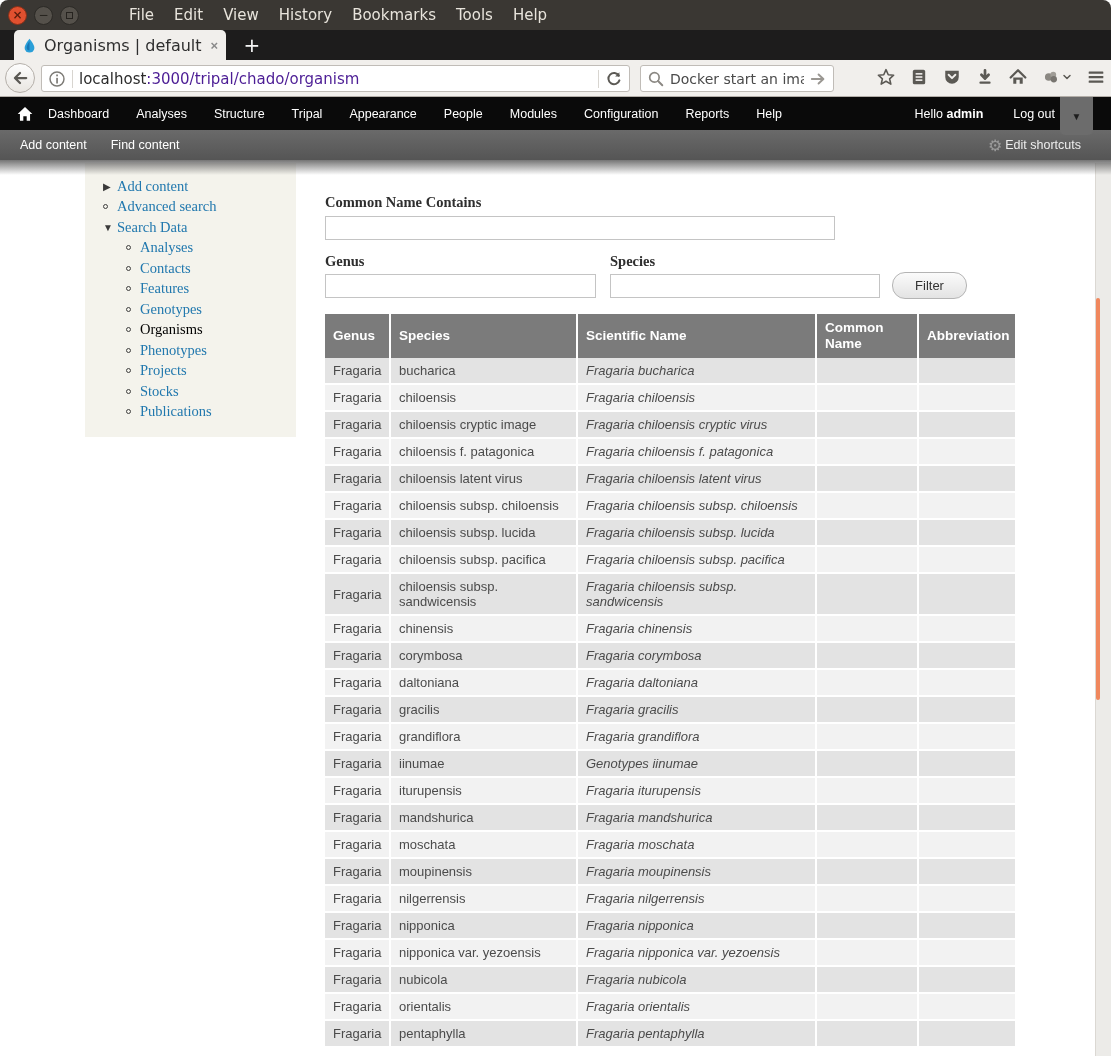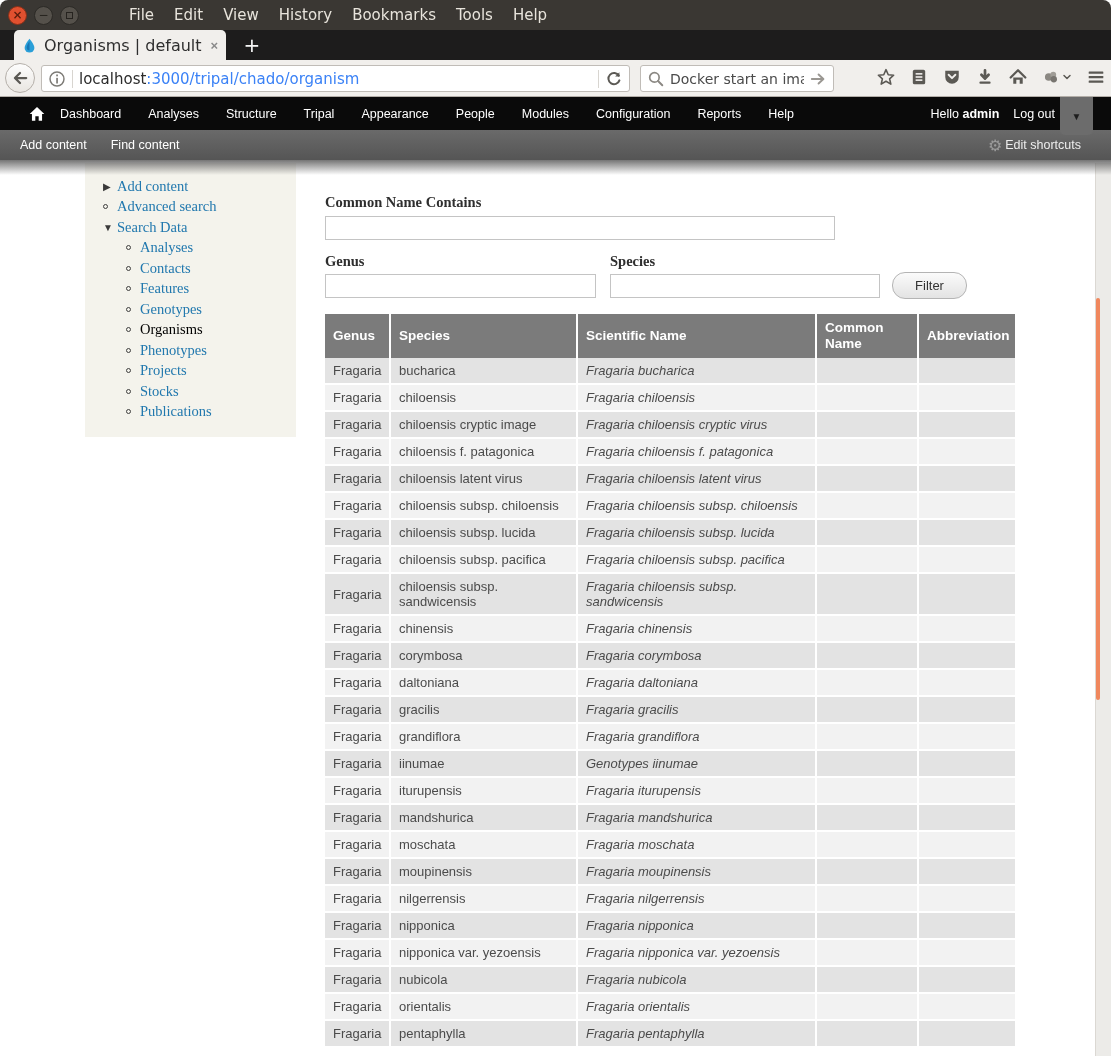--- a/index.html
+++ b/index.html
@@ -39,36 +39,36 @@
   .backbtn { position:absolute; left:5px; top:3px; width:30px; height:30px;
              border-radius:50%; border:1px solid #b5b0aa;
              background:linear-gradient(#fdfdfd,#e9e6e1);
              display:flex; align-items:center; justify-content:center; }
   .urlbar { position:absolute; left:41px; top:5px; width:589px; height:27px;
             background:#fff; border:1px solid #c0bcb7; border-radius:3px;
             display:flex; align-items:center; padding:0 6px; gap:6px; }
   .urlbar .divider { width:1px; height:18px; background:#d8d5d0; }
   .urltext { flex:1; font-size:15px; font-family:"DejaVu Sans", sans-serif; white-space:nowrap; overflow:hidden; }
   .urltext .domain { color:#2b2b2b; font-weight:normal; }
-  .urltext .path { color:#3b82f6; }
+  .urltext .path { color:#4c1d95; }
   .searchbar { position:absolute; left:640px; top:5px; width:194px; height:27px;
                background:#fff; border:1px solid #c0bcb7; border-radius:3px;
                display:flex; align-items:center; padding:0 6px; gap:5px; }
   .searchbar input { border:none; outline:none; flex:1; font-size:14px; color:#4a4a4a;
                      font-family:"DejaVu Sans", sans-serif; width:10px; background:transparent; }
   .navicons { position:absolute; right:6px; top:8px; display:flex; align-items:center; gap:15px; }
   .icon16 { width:18px; height:18px; display:inline-block; }
 
   
   .adminbar { position:absolute; left:0; top:97px; width:1111px; height:33px;
-              background:#0a0a0a; display:flex; align-items:center; z-index:60;padding-left:12px; }
+              background:#0a0a0a; display:flex; align-items:center; z-index:60; }
   .adminbar .home { margin-left:16px; margin-right:14px; }
   .admin-items { display:flex; gap:27px; }
   .admin-items span { color:#fff; font-size:12.5px; }
-  .admin-right { position:absolute; right:56px; display:flex; gap:14px; align-items:center; }
+  .admin-right { position:absolute; right:56px; display:flex; gap:30px; align-items:center; }
   .admin-right span { color:#fff; font-size:12.5px; }
   .admin-toggle { position:absolute; left:1060px; top:97px; width:33px; height:38px;
                   background:#6c6c6c; border-radius:0 0 5px 5px; z-index:61;
                   display:flex; align-items:center; justify-content:center;
                   color:#1e1e1e; font-size:10px; }
 
   
   .shortcutbar { position:absolute; left:0; top:130px; width:1111px; height:30px;
                  background:linear-gradient(#6a6a6a,#555); display:flex;
                  align-items:center; z-index:60; }

